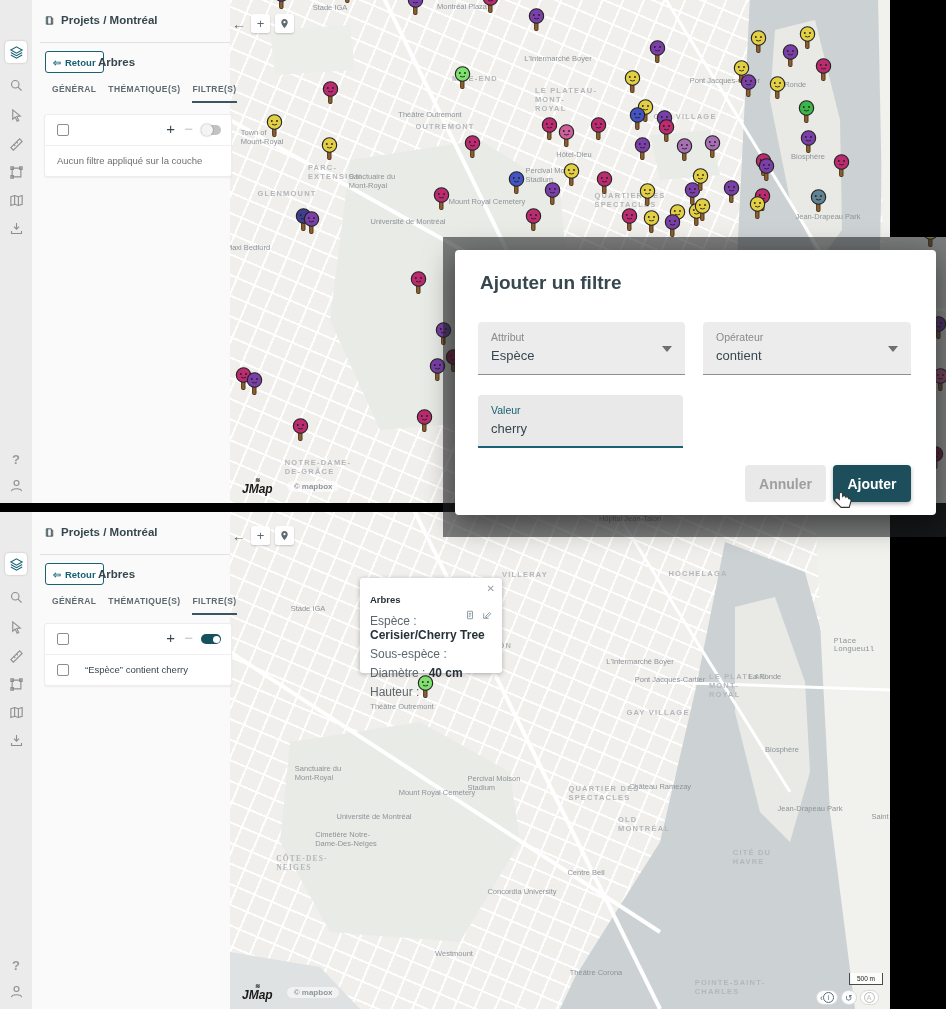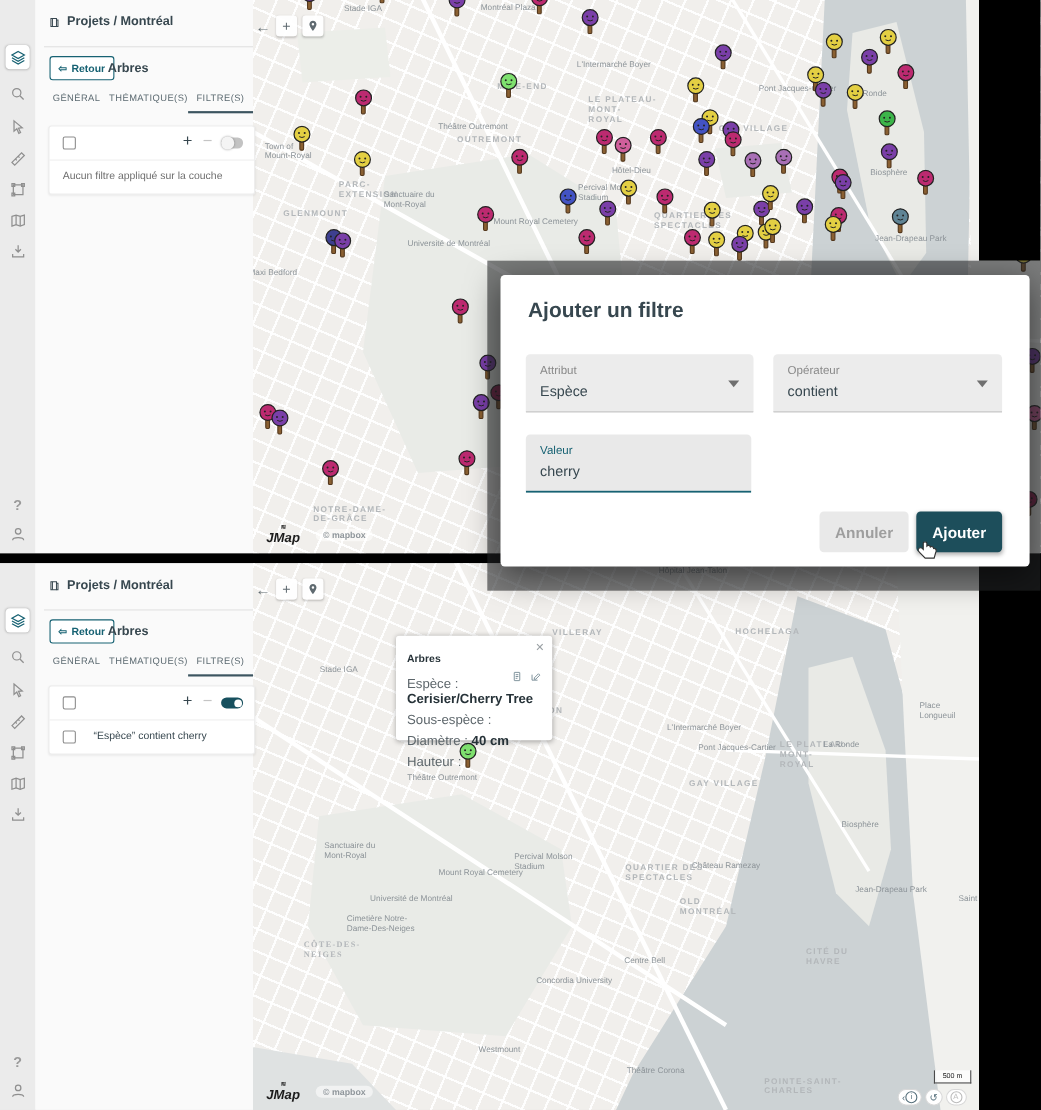--- a/index.html
+++ b/index.html
@@ -20,21 +20,21 @@
   
   .panel{position:absolute;left:32px;top:0;width:198px;height:100%;background:#fafafa;z-index:4;}
   .crumb{position:absolute;left:12px;top:14px;display:flex;align-items:center;gap:6px;
          font-size:11.5px;font-weight:bold;color:#37474f;}
   .crumb svg{width:11px;height:11px;stroke:#37474f;fill:none;stroke-width:2;}
   .panel-div{position:absolute;left:8px;right:0;top:42px;border-top:1px solid #e2e2e2;}
   .retour{position:absolute;left:13px;top:51px;height:20px;padding:0 7px;display:flex;align-items:center;gap:4px;
           background:#fff;border:1px solid #176273;border-radius:3px;color:#176273;font-size:9.5px;font-weight:bold;cursor:pointer;}
   .layer-title{position:absolute;left:66px;top:56px;font-size:11.5px;font-weight:bold;color:#37474f;}
   .tabs{position:absolute;left:8px;right:0;top:80px;height:18px;display:flex;}
-  .tab{flex:1;text-align:center;font-size:8.5px;font-weight:normal;letter-spacing:.4px;color:#5d6b72;padding-top:4px;position:relative;}
+  .tab{flex:1;text-align:center;font-size:8.5px;font-weight:bold;letter-spacing:.4px;color:#5d6b72;padding-top:4px;position:relative;margin-left:12px;}
   .tab.active::after{content:"";position:absolute;left:0;right:0;bottom:-5px;height:2px;background:#3c5560;}
   .card{position:absolute;left:12px;width:186px;background:#fff;border:1px solid #ededed;border-radius:3px;box-shadow:0 1px 2px rgba(0,0,0,.06);}
   .card-row1{height:30px;position:relative;border-bottom:1px solid #efefef;}
   .cb{position:absolute;width:10px;height:10px;border:1.5px solid #8d8d8d;border-radius:2px;background:#fff;}
   .card .cb{left:12px;top:9px;}
   .plus{position:absolute;right:56px;top:5px;font-size:15px;color:#37474f;}
   .minus{position:absolute;right:38px;top:5px;font-size:15px;color:#c4c4c4;}
   .tog{position:absolute;right:10px;top:10px;width:20px;height:10px;border-radius:6px;}
   .tog.off{background:#c3c3c3;}
   .tog.off::after{content:"";position:absolute;left:0;top:-1px;width:12px;height:12px;border-radius:50%;background:#f4f4f4;box-shadow:0 0 2px rgba(0,0,0,.4);}
@@ -824,42 +824,42 @@
       <span class="maplabel area" style="left: 295px; top: 58px;">VILLERAY</span>
       <span class="maplabel place" style="left: 78px; top: 92px;">Stade IGA</span>
       <span class="maplabel area" style="left: 255px; top: 120px;">PARC-
 EXTENSION</span>
       <span class="maplabel area" style="left: 468px; top: 57px;">HOCHELAGA</span>
       <span class="maplabel place" style="left: 410px; top: 145px;">L'Intermarché Boyer</span>
       <span class="maplabel place" style="left: 440px; top: 163px;">Pont Jacques-Cartier</span>
       <span class="maplabel area" style="left: 510px; top: 160px;">LE PLATEAU-
 MONT-
 ROYAL</span>
-      <span class="maplabel place" style="left: 624px; top: 125px;">Place Longueuil</span>
+      <span class="maplabel place" style="left: 624px; top: 125px; font-family: Liberation Mono, monospace;">Place Longueuil</span>
       <span class="maplabel place" style="left: 172px; top: 190px;">Théâtre Outremont</span>
       <span class="maplabel area" style="left: 428px; top: 196px;">GAY VILLAGE</span>
       <span class="maplabel place" style="left: 88px; top: 252px;">Sanctuaire du
 Mont-Royal</span>
       <span class="maplabel place" style="left: 264px; top: 262px;">Percival Molson
 Stadium</span>
       <span class="maplabel place" style="left: 207px; top: 276px;">Mount Royal Cemetery</span>
       <span class="maplabel place" style="left: 430px; top: 270px;">Château Ramezay</span>
       <span class="maplabel area" style="left: 374px; top: 272px;">QUARTIER DES
 SPECTACLES</span>
       <span class="maplabel place" style="left: 535px; top: 160px;">La Ronde</span>
       <span class="maplabel place" style="left: 552px; top: 233px;">Biosphère</span>
       <span class="maplabel place" style="left: 580px; top: 292px;">Jean-Drapeau Park</span>
       <span class="maplabel place" style="left: 144px; top: 300px;">Université de Montréal</span>
       <span class="maplabel place" style="left: 116px; top: 318px;">Cimetière Notre-
 Dame-Des-Neiges</span>
       <span class="maplabel area" style="left: 72px; top: 342px; font-family: Liberation Serif, serif;">CÔTE-DES-
 NEIGES</span>
       <span class="maplabel area" style="left: 414px; top: 303px;">OLD
 MONTRÉAL</span>
-      <span class="maplabel area" style="left: 522px; top: 336px; margin-top: 12px;">CITÉ DU
+      <span class="maplabel area" style="left: 522px; top: 336px;">CITÉ DU
 HAVRE</span>
       <span class="maplabel place" style="left: 650px; top: 300px;">Saint</span>
       <span class="maplabel place" style="left: 356px; top: 356px;">Centre Bell</span>
       <span class="maplabel place" style="left: 292px; top: 375px;">Concordia University</span>
       <span class="maplabel place" style="left: 224px; top: 437px;">Westmount</span>
       <span class="maplabel place" style="left: 366px; top: 456px;">Théâtre Corona</span>
       <span class="maplabel area" style="left: 500px; top: 466px;">POINTE-SAINT-
 CHARLES</span>
       <div class="tree" style="left: 195px; top: 185px;"><svg width="19" height="25" viewBox="0 0 19 25">
           <rect x="7.6" y="11" width="3.4" height="11.5" rx="1" fill="#8a6032" stroke="#53371c" stroke-width="1"></rect>

